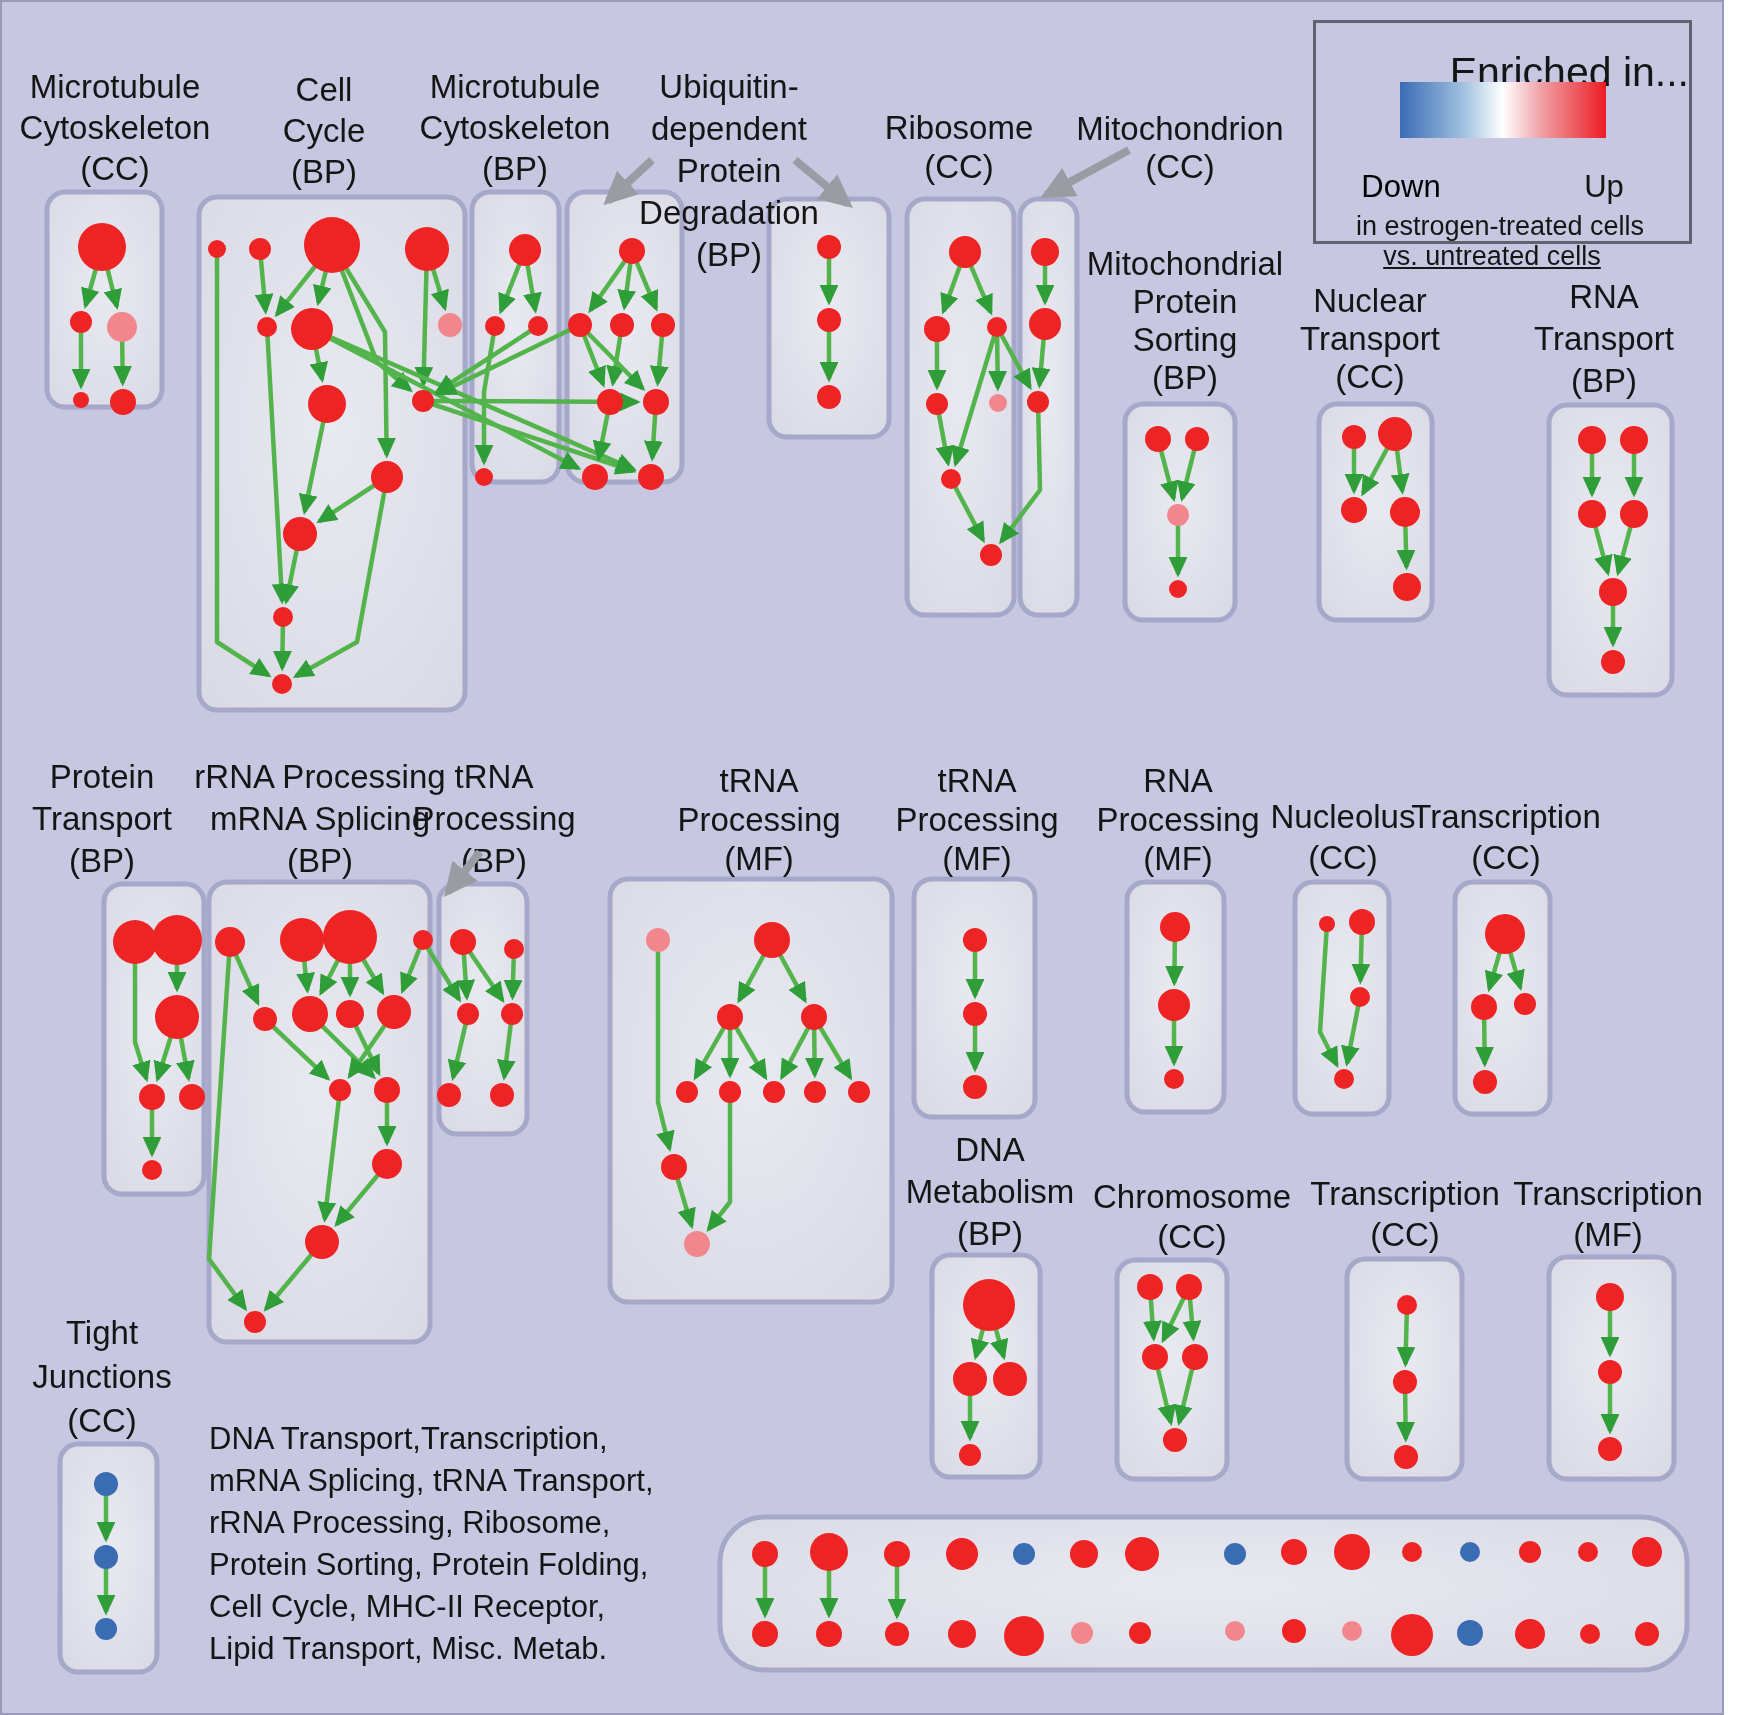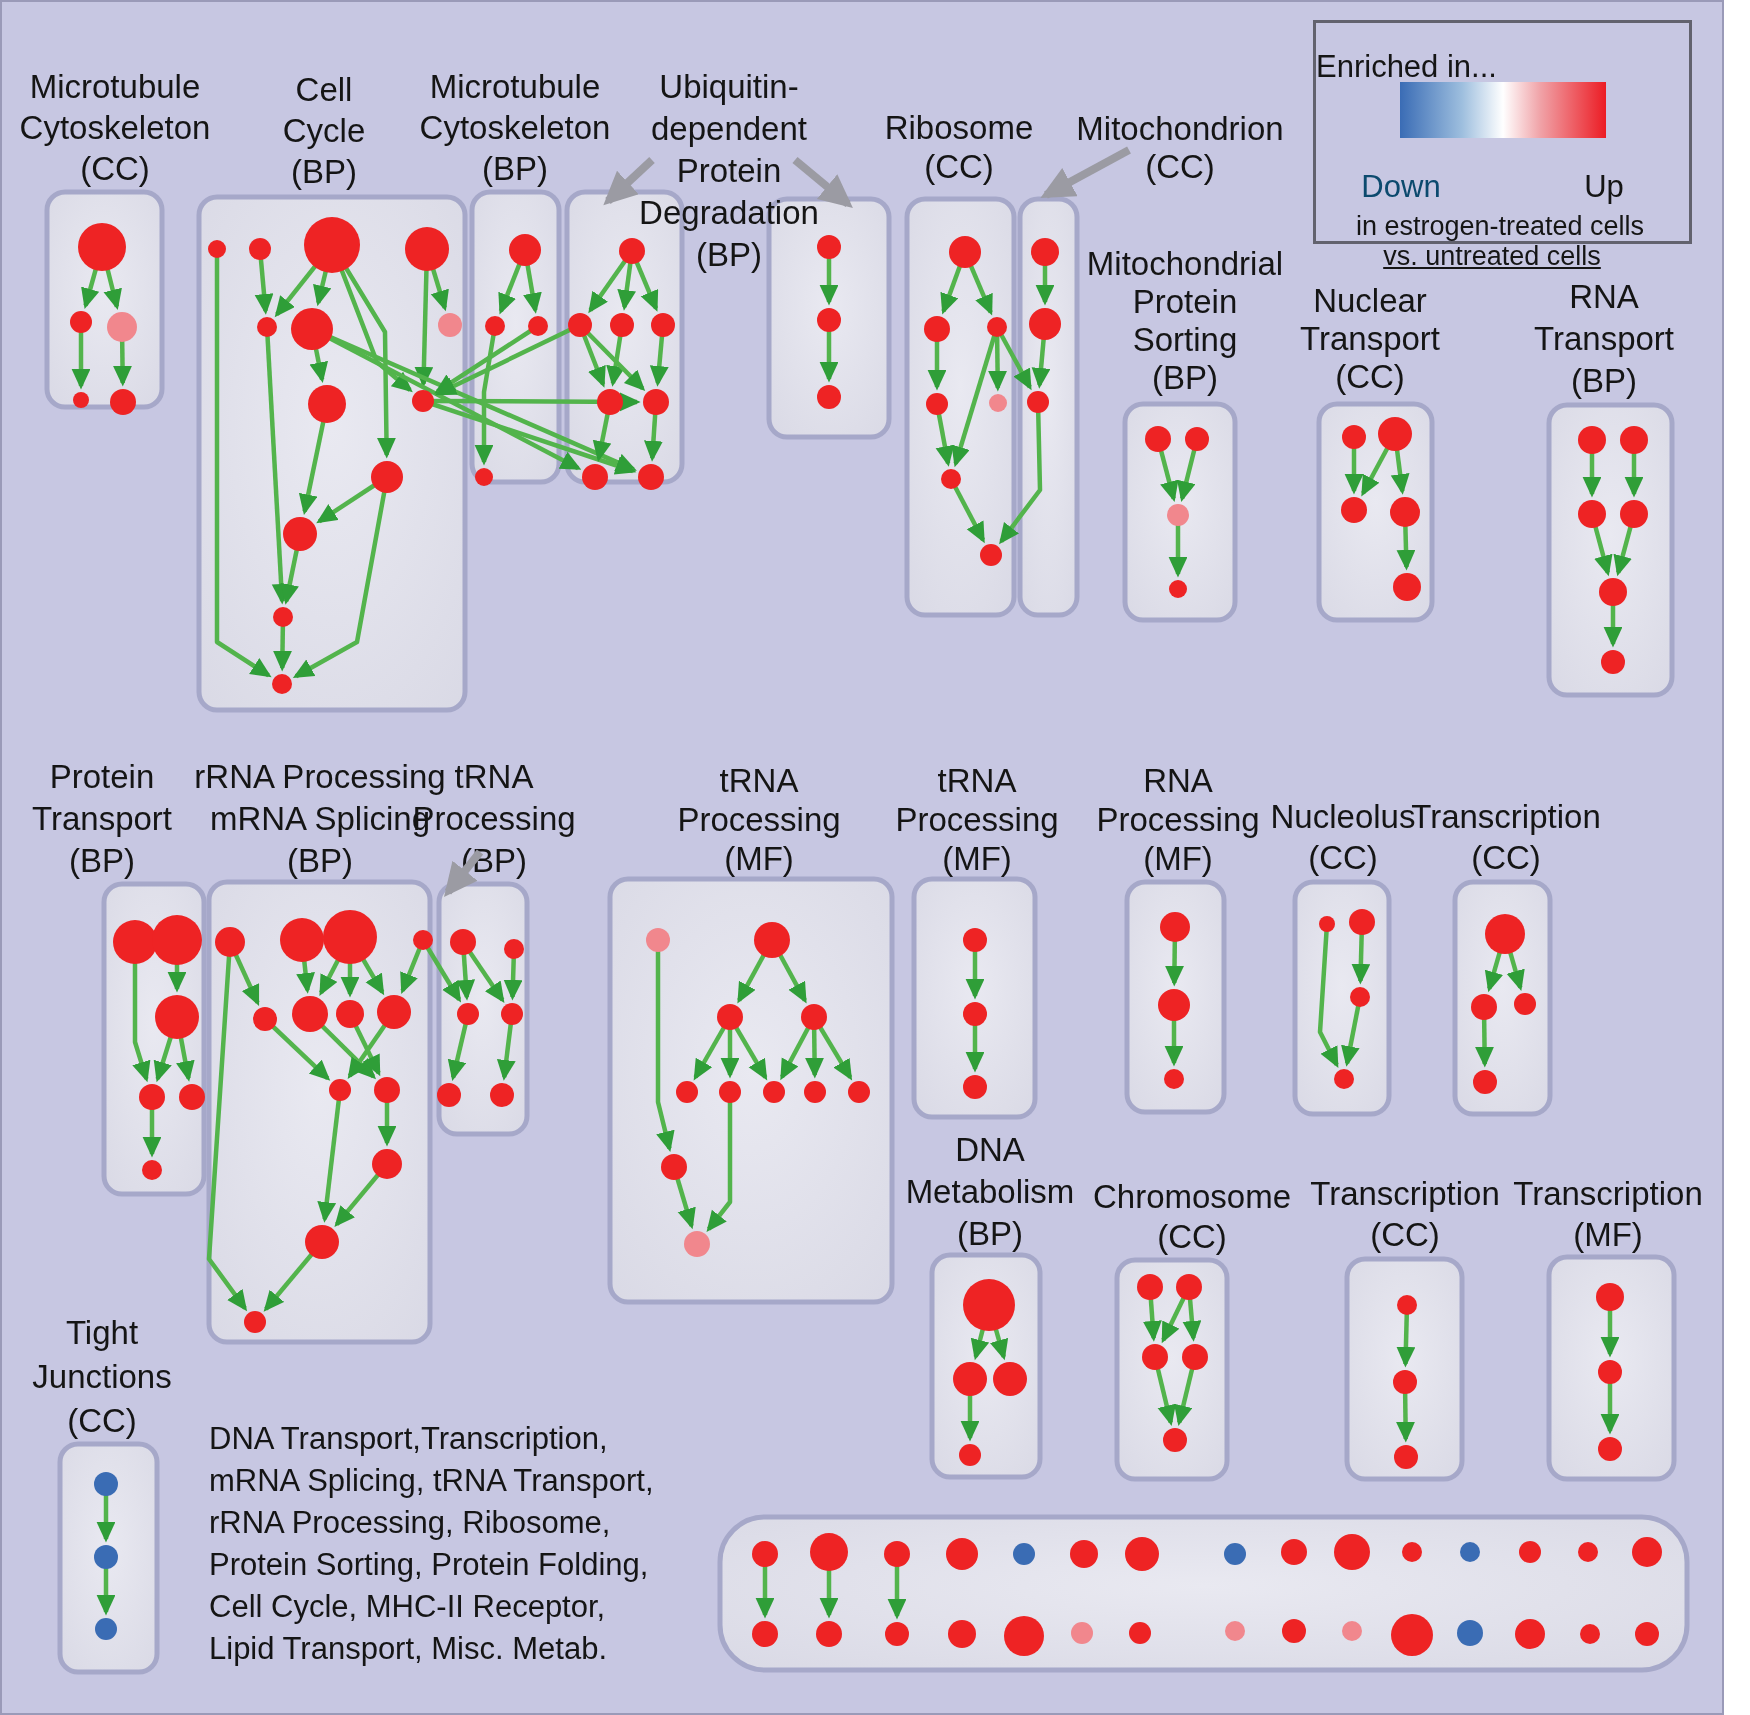--- a/index.html
+++ b/index.html
@@ -5,23 +5,23 @@
   html,body{margin:0;padding:0;}
   body{font-family:"Liberation Sans", sans-serif;}
   #stage{position:relative;width:1724px;height:1715px;background:#c7c7e2;overflow:hidden;border:2px solid #9a9ab8;box-sizing:border-box;}
   svg{position:absolute;left:0;top:0;}
   .box{fill:url(#boxg);stroke:#a6a8c9;stroke-width:5;}
   .edge{fill:none;stroke:#53b44c;stroke-width:4.5;stroke-linejoin:round;}
   .garrow{stroke:#9b9ba3;stroke-width:8;}
   .lbl{text-anchor:middle;fill:#151515;}
   
   #legend{position:absolute;left:1311px;top:18px;width:379px;height:224px;border:3px solid #62626e;box-sizing:border-box;}
-  #legend .title{position:absolute;top:26px;width:100%;text-align:left;font-size:31px;color:#151515;}
+  #legend .title{position:absolute;top:26px;width:100%;text-align:right;font-size:41px;color:#151515;}
   #legend .bar{position:absolute;left:84px;top:59px;width:206px;height:56px;}
-  #legend .down{position:absolute;left:85px;top:146px;transform:translateX(-50%);font-size:31px;color:#0c4a6e;}
+  #legend .down{position:absolute;left:85px;top:146px;transform:translateX(-50%);font-size:31px;color:#000000;}
   #legend .up{position:absolute;left:288px;top:146px;transform:translateX(-50%);font-size:31px;color:#151515;}
   #legend .cap1{position:absolute;left:184px;top:188px;transform:translateX(-50%);white-space:nowrap;font-size:27px;color:#151515;}
   #legend .cap2{position:absolute;left:176px;top:218px;transform:translateX(-50%);white-space:nowrap;font-size:27px;color:#151515;text-decoration:underline;}
   
   #note{position:absolute;left:207px;top:1416px;font-size:31px;line-height:42px;color:#151515;white-space:nowrap;}
 </style>
 </head>
 <body>
 
 <div id="stage" style="background: rgb(199, 199, 226);">

